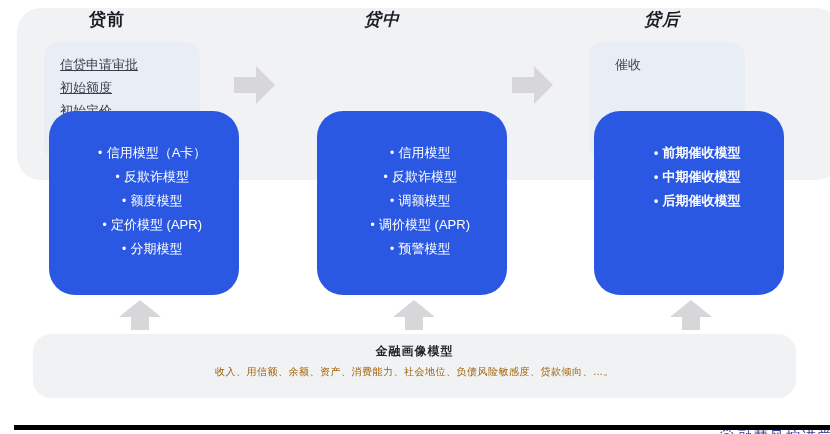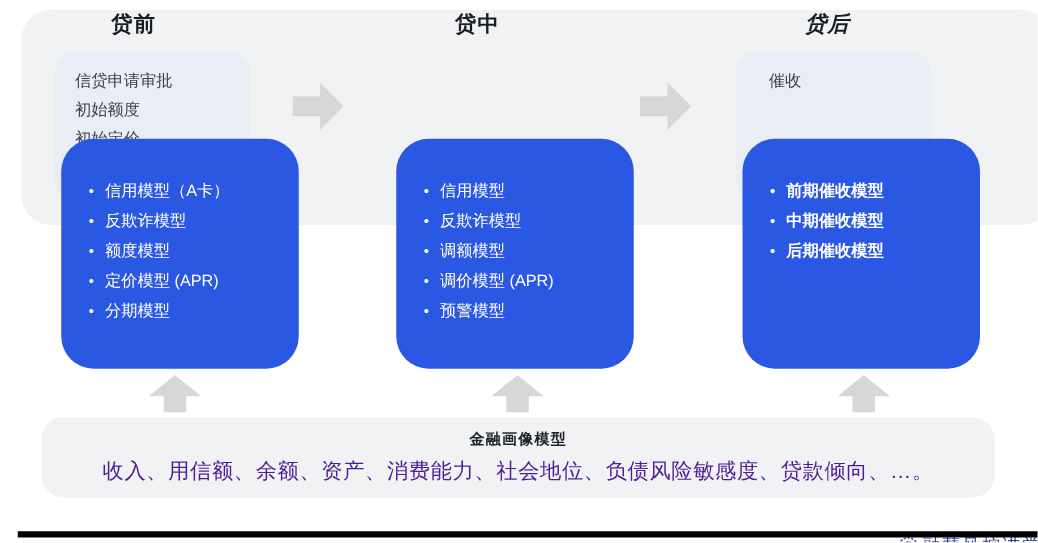--- a/index.html
+++ b/index.html
@@ -18,60 +18,60 @@
   .stage-box{
     position:absolute;top:42px;width:156px;height:118px;background:#e9edf6;
     border-radius:14px;box-sizing:border-box;padding-top:11px;
     font-size:13px;line-height:23px;color:#3a3f49;
   }
   .blue-box{
     position:absolute;top:111px;width:190px;height:184px;background:#2b58e2;
     border-radius:26px;box-sizing:border-box;
   }
   .blue-box ul{
-    list-style:none;margin:0;padding:30px 10px 0 22px;
+    list-style:none;margin:0;padding:30px 10px 0 22px;text-align:center;
   }
   .blue-box li{
     color:#ffffff;font-size:13px;line-height:24px;white-space:nowrap;
   }
   .blue-box li::before{
     content:"•";display:inline-block;width:13px;font-size:12px;color:#ffffff;
   }
   .blue-box.short ul{font-weight:bold;}
   .arrow{position:absolute;}
   .foundation{
     position:absolute;left:19px;top:334px;width:763px;height:64px;
     background:#f1f2f3;border-radius:18px;text-align:center;box-sizing:border-box;
     padding-top:9px;
   }
   .foundation-title{font-size:12px;font-weight:700;color:#1f2329;letter-spacing:1px;}
-  .foundation-subtitle{margin-top:5px;font-size:17px;color:#4c1d95;letter-spacing:.5px;}
+  .foundation-subtitle{margin-top:5px;font-size:10px;color:#a16207;letter-spacing:.5px;}
   .logo{
     position:absolute;right:10px;top:428px;display:flex;align-items:center;gap:3px;
   }
   .logo-text{
     font-family:"DejaVu Serif","Liberation Serif",serif;
     font-size:14px;color:#2c3d8f;letter-spacing:2px;white-space:nowrap;
   }
   .bottom-line{
     position:absolute;left:0;top:425px;width:830px;height:5px;background:#000000;
   }
 </style>
 </head>
 <body>
 
 <div class="canvas">
 
   <div class="panel"></div>
 
   <div class="stage-title" style="left:75px;">贷前</div>
-  <div class="stage-title" style="left:350px;">贷中</div>
+  <div class="stage-title" style="left:350px;font-style:italic;">贷中</div>
   <div class="stage-title" style="left:630px;font-style:italic;">贷后</div>
 
-  <div class="stage-box" style="left:30px;padding-left:16px;">
+  <div class="stage-box" style="left:30px;padding-left:16px;text-decoration:underline;">
     <div>信贷申请审批</div>
     <div>初始额度</div>
     <div>初始定价</div>
   </div>
   <div class="stage-box" style="left:575px;padding-left:26px;">
     <div>催收</div>
   </div>
 
   <svg class="arrow" style="left:220px;top:65px;" width="42" height="40" viewBox="0 0 42 40">
     <polygon points="0,12 22,12 22,1 41,20 22,39 22,28 0,28" fill="#d7d7d9"></polygon>

